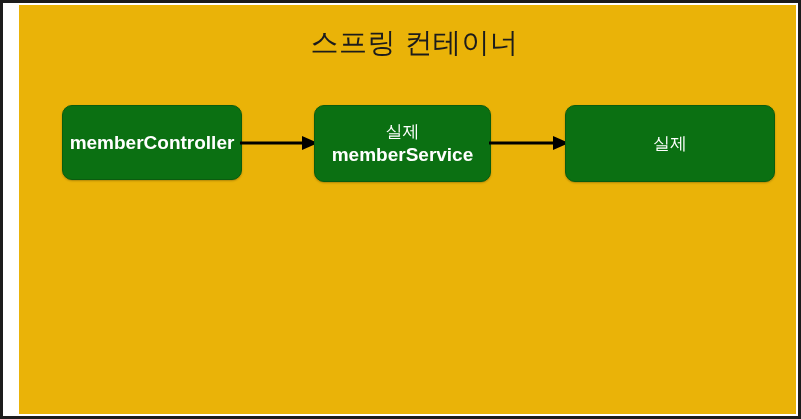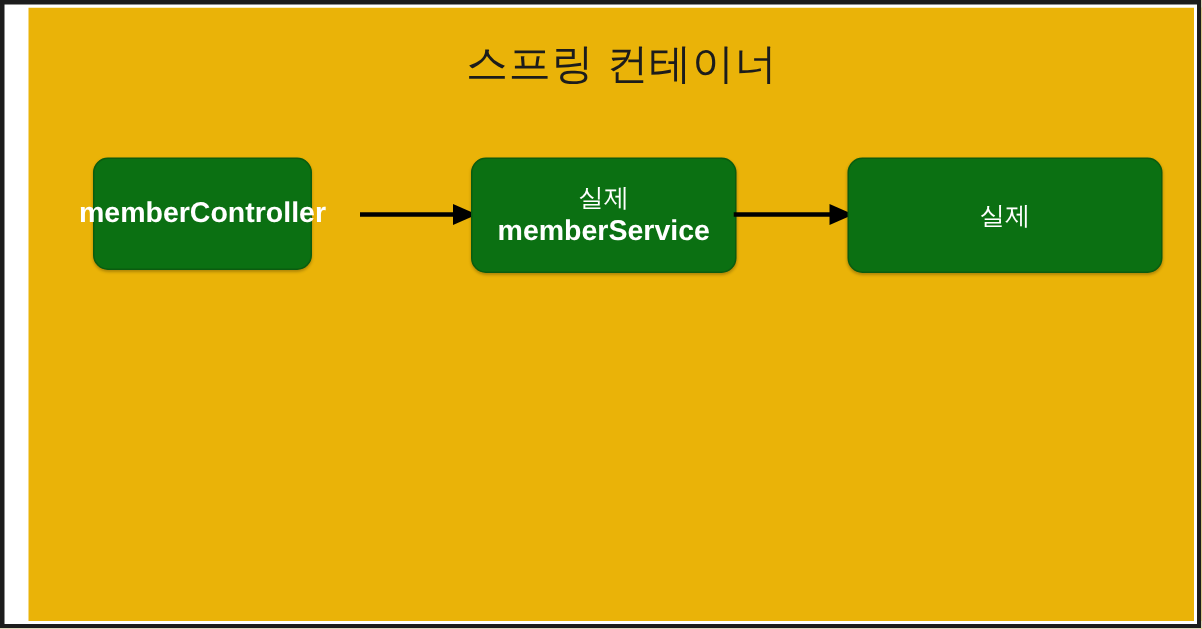--- a/index.html
+++ b/index.html
@@ -90,21 +90,21 @@
     font-size: 19px;
     font-weight: bold;
     line-height: 24px;
     color: #ffffff;
     white-space: nowrap;
   }
   
   #node-controller {
     left: 43px;
     top: 100px;
-    width: 146px;
+    width: 180px;
     height: 75px;
   }
   #node-service {
     left: 295px;
     top: 100px;
     width: 177px;
     height: 77px;
   }
   #node-repository {
     left: 546px;

